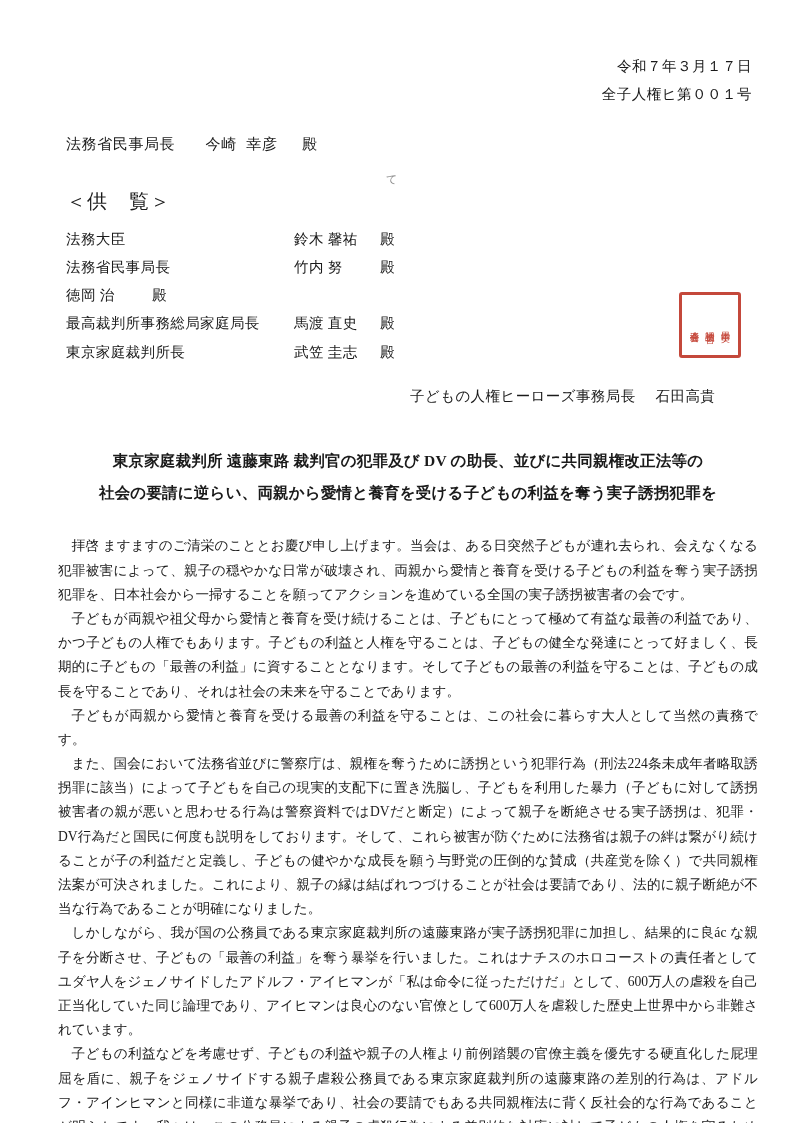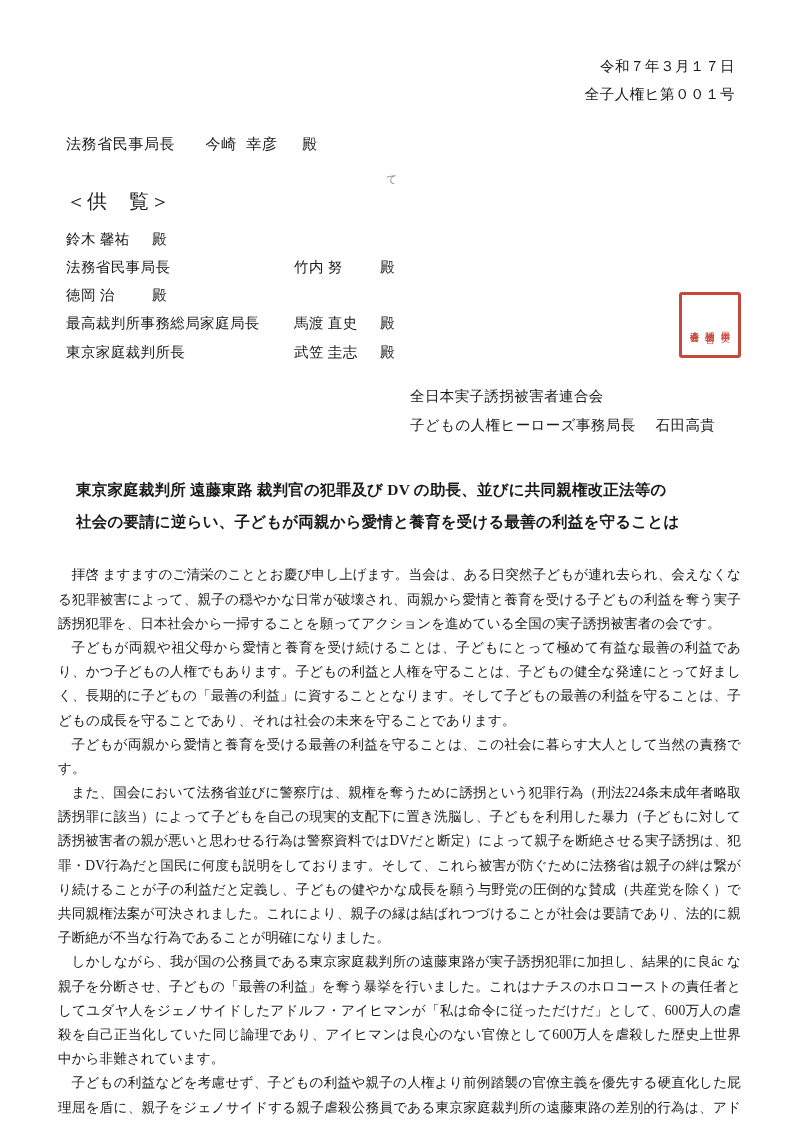--- a/index.html
+++ b/index.html
@@ -13,21 +13,21 @@
     font-family: "Liberation Serif", "DejaVu Serif", serif;
     color: #1a1a1a;
     position: relative;
     overflow: hidden;
   }
   .page {
     position: relative;
     width: 793px;
     height: 1123px;
     box-sizing: border-box;
-    padding: 48px 52px 40px 58px;
+    padding: 48px 35px 40px 58px;
   }
   
   .doc-meta {
     text-align: right;
     font-size: 14.5px;
     line-height: 1.95;
     letter-spacing: 0.5px;
     margin-top: 4px;
     margin-right: 6px;
   }
@@ -99,20 +99,21 @@
     font-size: 9.5px;
     height: 100%;
     display: flex;
     align-items: center;
     justify-content: center;
   }
 
   
   .title {
     margin-top: 34px;
+    text-align: center;
     font-size: 15.5px;
     font-weight: bold;
     line-height: 2.05;
     letter-spacing: 0.2px;
     padding: 0 18px;
   }
 
   
   .body {
     margin-top: 26px;
@@ -147,20 +148,21 @@
   <div class="addressee">
     <span>法務省民事局長</span>
     <span class="name">今崎 幸彦</span>
     <span class="hono">殿</span>
   </div>
 
   <div class="cc-title">＜供　覧＞</div>
 
   <div class="cc-list">
     <div class="cc-row">
+      <span class="cc-role">法務大臣</span>
       <span class="cc-name">鈴木 馨祐</span>
       <span class="cc-hono">殿</span>
     </div>
     <div class="cc-row">
       <span class="cc-role">法務省民事局長</span>
       <span class="cc-name">竹内 努</span>
       <span class="cc-hono">殿</span>
     </div>
     <div class="cc-row">
       <span class="cc-name">徳岡 治</span>
@@ -174,36 +176,35 @@
     <div class="cc-row">
       <span class="cc-role">東京家庭裁判所長</span>
       <span class="cc-name">武笠 圭志</span>
       <span class="cc-hono">殿</span>
     </div>
   </div>
 
   <div class="stray-mark">て</div>
 
   <div class="sender">
-    <div>全日本実子誘拐被害者連合会</div>
     <div class="line2">
       <span>子どもの人権ヒーローズ事務局長</span>
       <span class="person">石田高貴</span>
     </div>
   </div>
 
   <div class="seal">
     <span class="col">日本実子</span>
     <span class="col">誘拐被害</span>
     <span class="col">者連合会</span>
   </div>
 
   <div class="title">
     <div>東京家庭裁判所 遠藤東路 裁判官の犯罪及び DV の助長、並びに共同親権改正法等の</div>
-    <div>社会の要請に逆らい、子どもが両親から愛情と養育を受ける最善の利益を守ることは</div>
+    <div>社会の要請に逆らい、両親から愛情と養育を受ける子どもの利益を奪う実子誘拐犯罪を</div>
   </div>
 
   <div class="body">
     <p>拝啓 ますますのご清栄のこととお慶び申し上げます。当会は、ある日突然子どもが連れ去られ、会えなくなる犯罪被害によって、親子の穏やかな日常が破壊され、両親から愛情と養育を受ける子どもの利益を奪う実子誘拐犯罪を、日本社会から一掃することを願ってアクションを進めている全国の実子誘拐被害者の会です。</p>
     <p>子どもが両親や祖父母から愛情と養育を受け続けることは、子どもにとって極めて有益な最善の利益であり、かつ子どもの人権でもあります。子どもの利益と人権を守ることは、子どもの健全な発達にとって好ましく、長期的に子どもの「最善の利益」に資することとなります。そして子どもの最善の利益を守ることは、子どもの成長を守ることであり、それは社会の未来を守ることであります。</p>
     <p>子どもが両親から愛情と養育を受ける最善の利益を守ることは、この社会に暮らす大人として当然の責務です。</p>
     <p>また、国会において法務省並びに警察庁は、親権を奪うために誘拐という犯罪行為（刑法224条未成年者略取誘拐罪に該当）によって子どもを自己の現実的支配下に置き洗脳し、子どもを利用した暴力（子どもに対して誘拐被害者の親が悪いと思わせる行為は警察資料ではDVだと断定）によって親子を断絶させる実子誘拐は、犯罪・DV行為だと国民に何度も説明をしております。そして、これら被害が防ぐために法務省は親子の絆は繋がり続けることが子の利益だと定義し、子どもの健やかな成長を願う与野党の圧倒的な賛成（共産党を除く）で共同親権法案が可決されました。これにより、親子の縁は結ばれつづけることが社会は要請であり、法的に親子断絶が不当な行為であることが明確になりました。</p>
     <p>しかしながら、我が国の公務員である東京家庭裁判所の遠藤東路が実子誘拐犯罪に加担し、結果的に良ác な親子を分断させ、子どもの「最善の利益」を奪う暴挙を行いました。これはナチスのホロコーストの責任者としてユダヤ人をジェノサイドしたアドルフ・アイヒマンが「私は命令に従っただけだ」として、600万人の虐殺を自己正当化していた同じ論理であり、アイヒマンは良心のない官僚として600万人を虐殺した歴史上世界中から非難されています。</p>
     <p>子どもの利益などを考慮せず、子どもの利益や親子の人権より前例踏襲の官僚主義を優先する硬直化した屁理屈を盾に、親子をジェノサイドする親子虐殺公務員である東京家庭裁判所の遠藤東路の差別的行為は、アドルフ・アインヒマンと同様に非道な暴挙であり、社会の要請でもある共同親権法に背く反社会的な行為であることが明らかです。我々は、この公務員による親子の虐殺行為による差別的な対応に対して子どもの人権を守るために強く抗議します。そして、貴殿におかれましては次の差別的な行為について連やかに改善するように本人に対して明確な改善指示を求めます。</p>
   </div>

